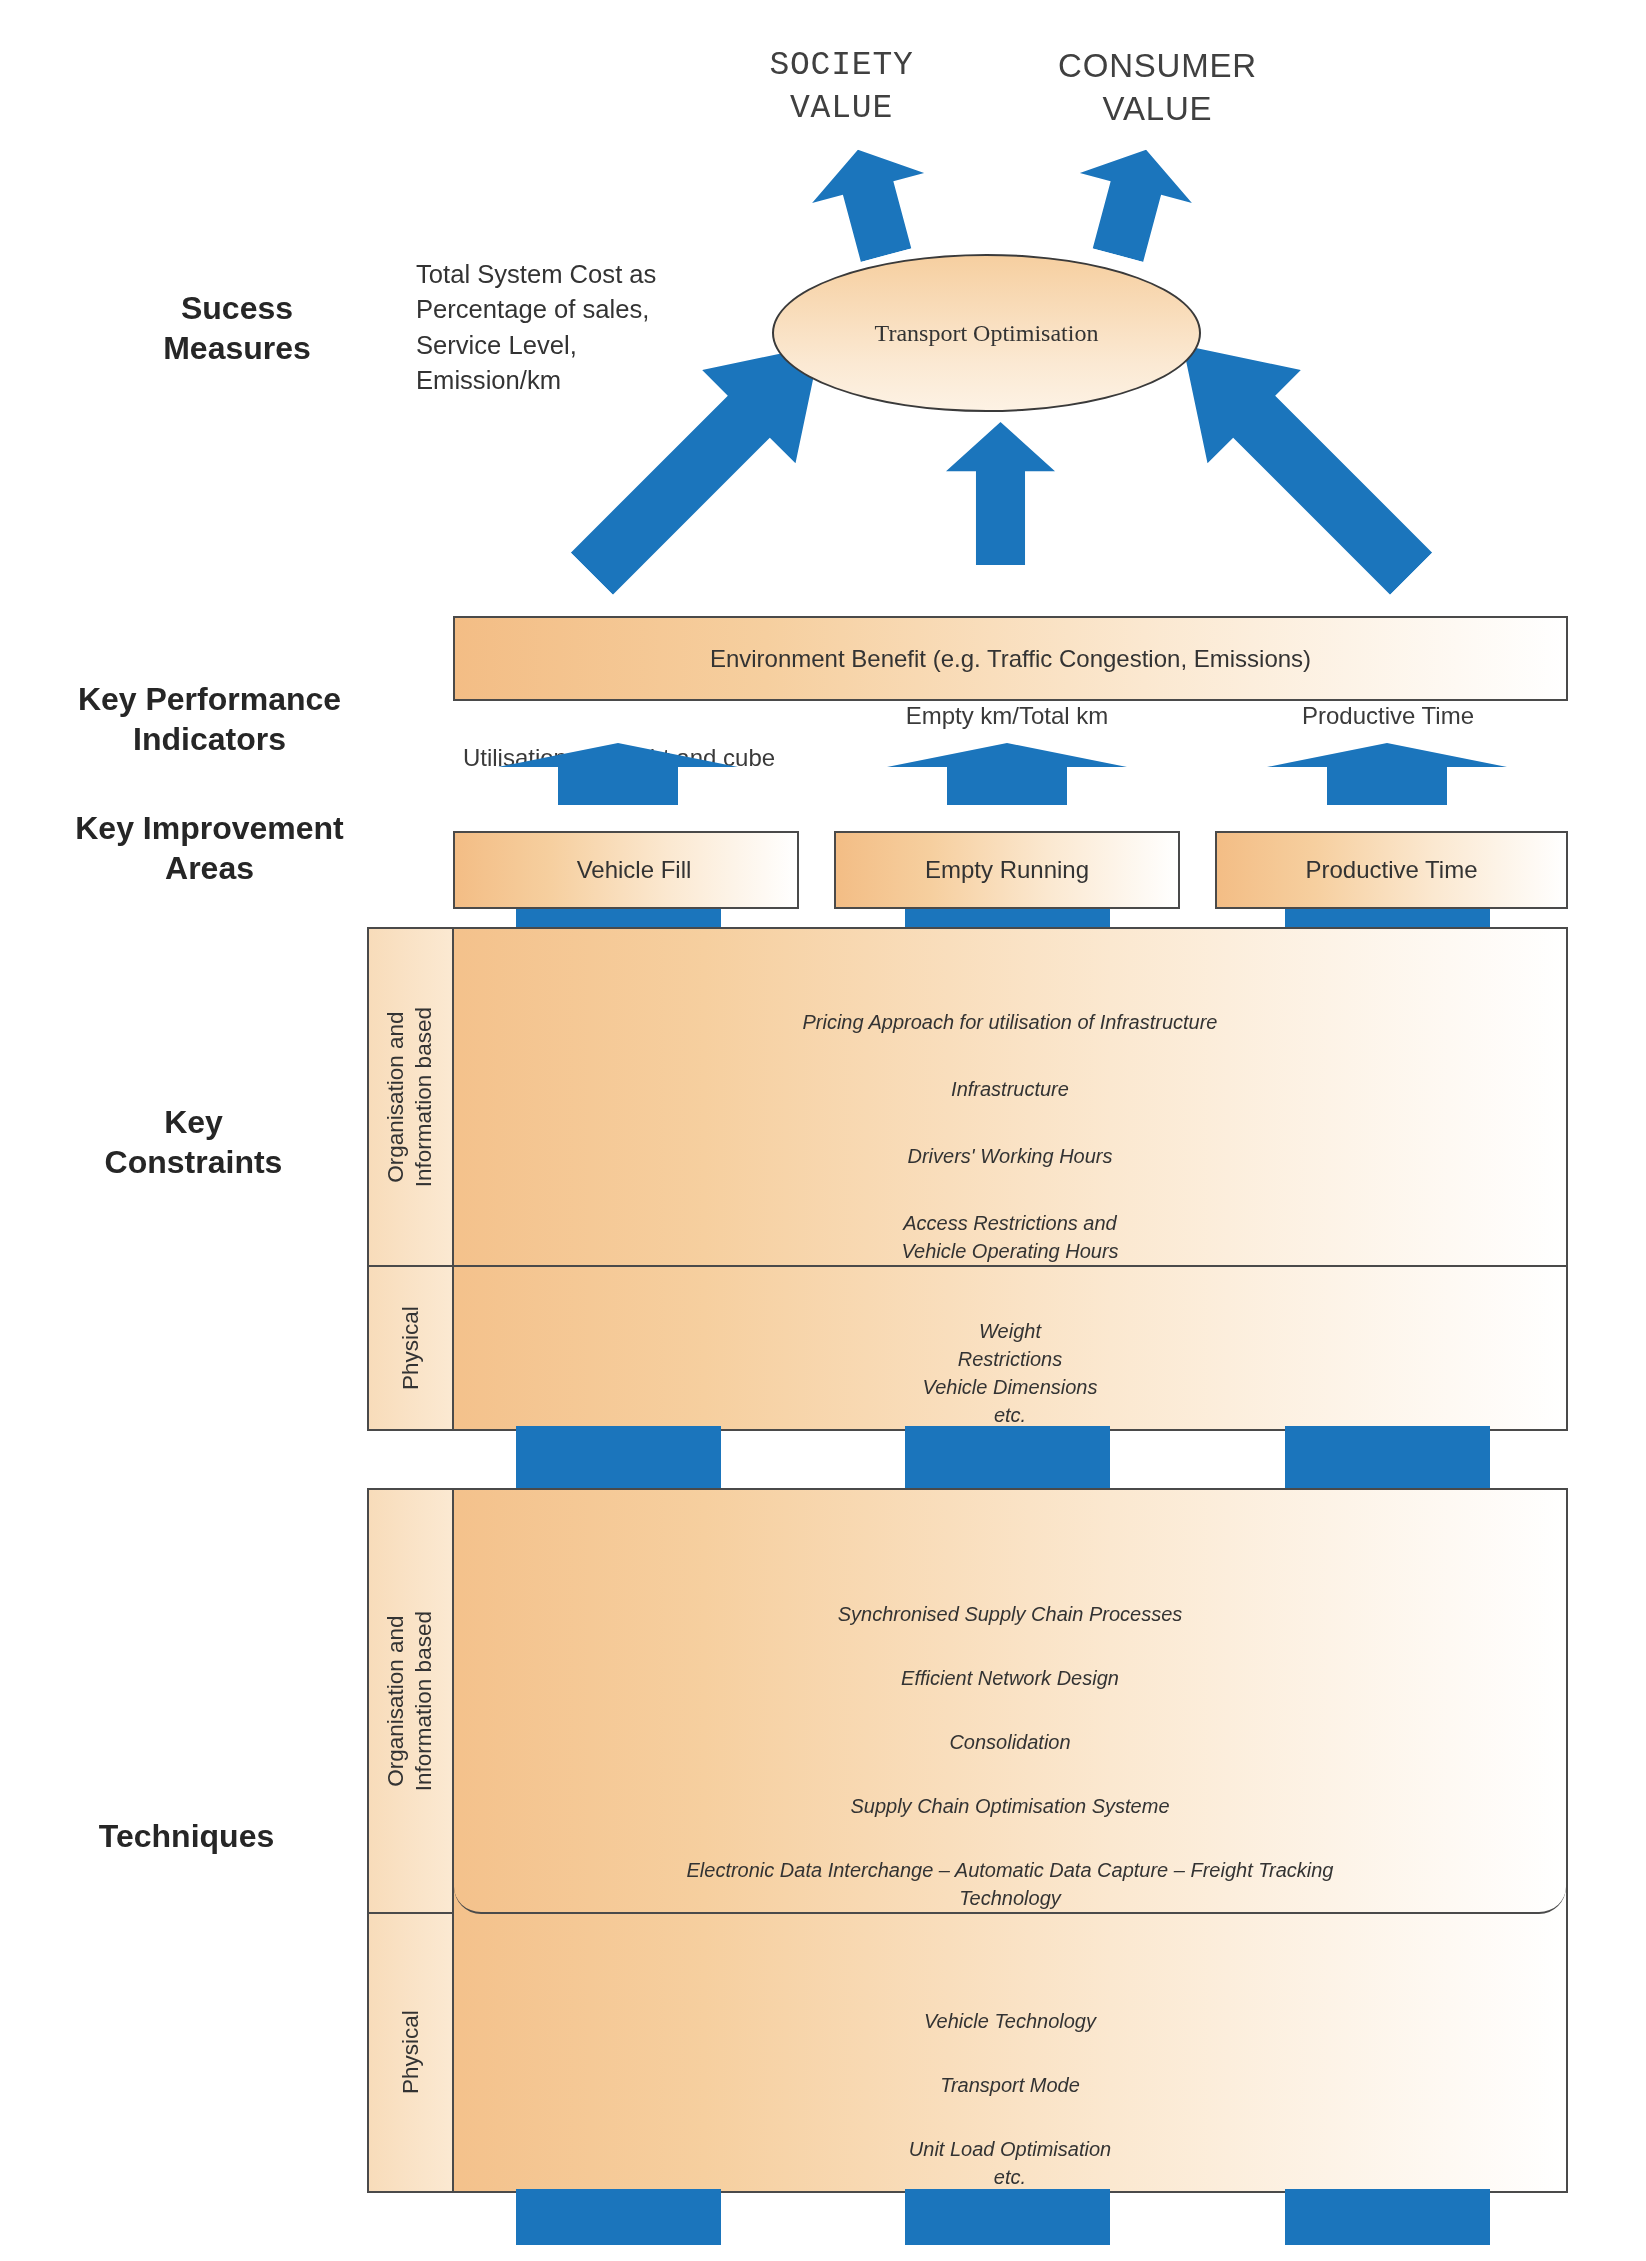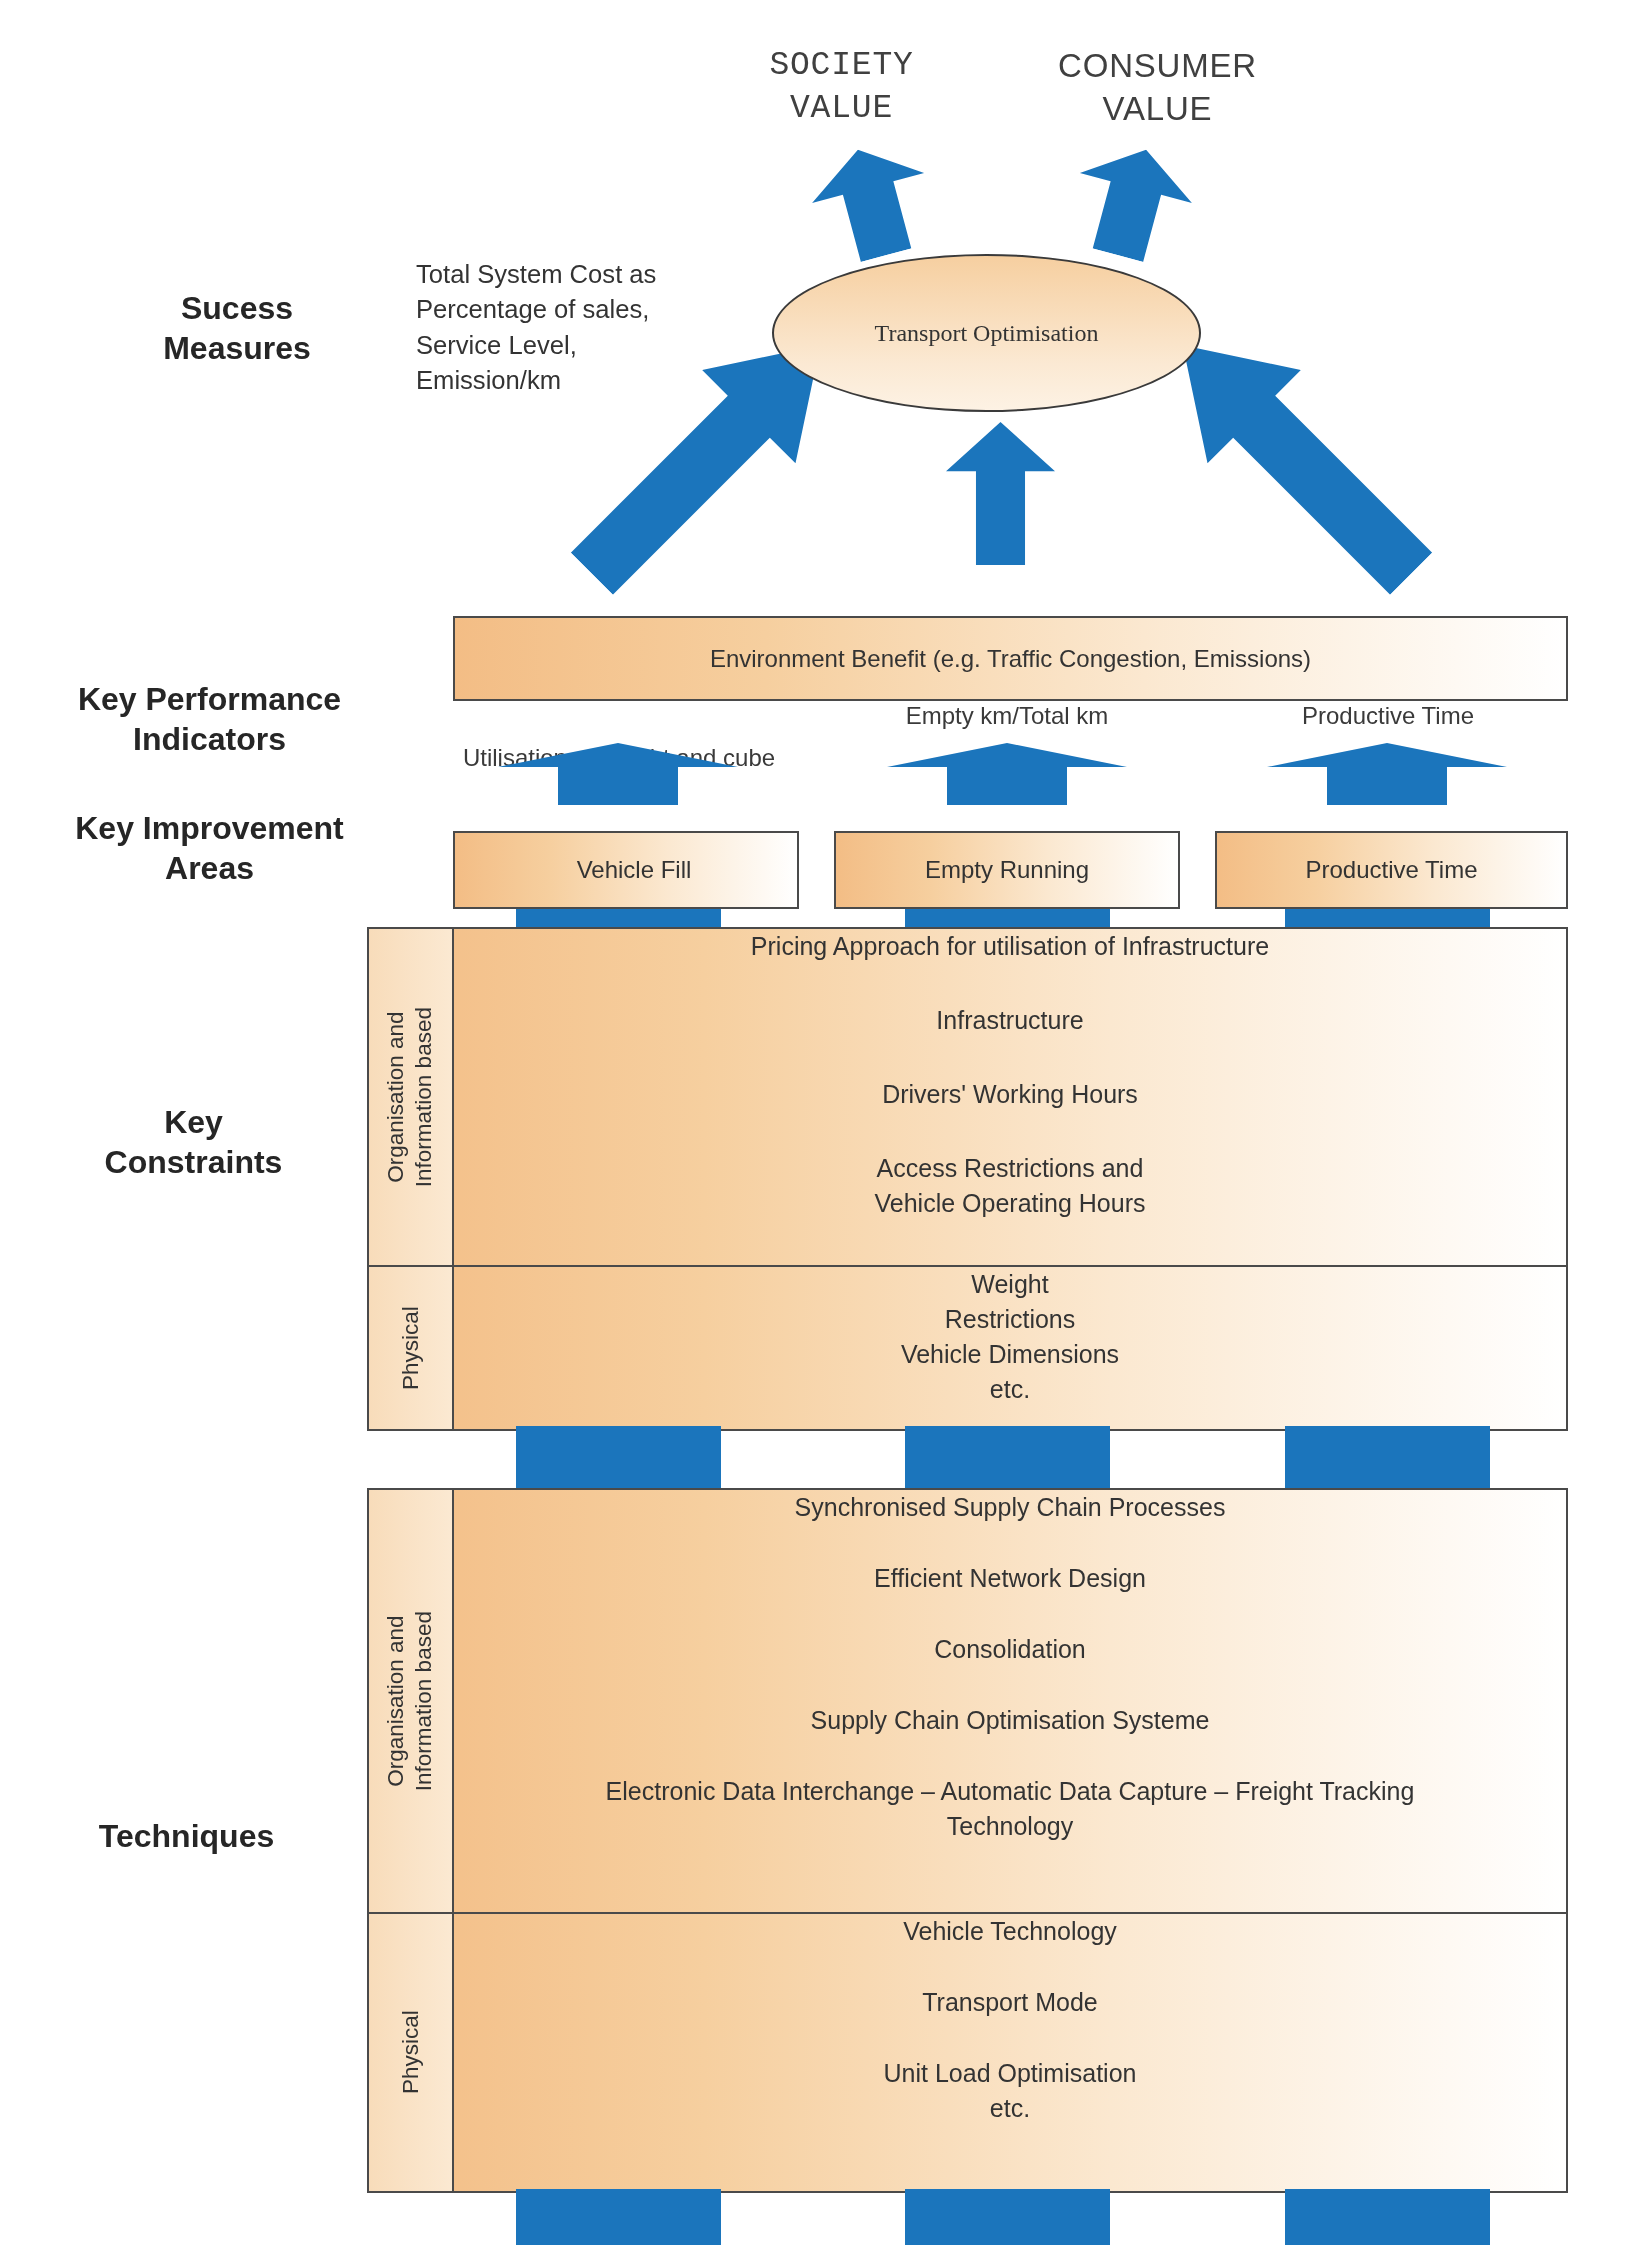--- a/index.html
+++ b/index.html
@@ -24,22 +24,22 @@
   .arrow { position:absolute; }
   .arrow svg { width:100%; height:100%; display:block; }
   .arrow-shape { fill:var(--arrow_blue,#1b75bc); }
 
   .bigbox { position:absolute; border:2.3px solid #4a4a4a; display:grid; grid-template-columns:85px 1fr;
             background:linear-gradient(to right,#f3bd85 0%, #f6cf9f 28%, #fbe8d0 62%, #ffffff 100%); }
   .sidecell { background:linear-gradient(to right,#f8dcba,#fbe9d2); border-right:2.3px solid #4a4a4a;
               display:flex; align-items:center; justify-content:center; overflow:visible; }
   .rowdiv { border-bottom:2.3px solid #4a4a4a; }
   .rot { transform:rotate(-90deg); white-space:pre; text-align:center; font-size:22.5px; line-height:1.25; color:#333; }
-  .contentcol { display:flex; flex-direction:column; justify-content:flex-start; align-items:center;
-                font-size:25px; line-height:1.4; color:#333; text-align:center; }
+  .contentcol { display:flex; flex-direction:column; justify-content:flex-end; align-items:center;
+                font-size:20px; line-height:1.4; color:#333; text-align:center;font-style:italic; }
 </style>
 </head>
 <body>
 
 <div class="canvas">
 
   <div class="abs toplabel pre" style="left:729px; top:45px; width:225px;font-family:Liberation Mono, monospace;">SOCIETY
 VALUE</div>
   <div class="abs toplabel pre" style="left:1045px; top:45px; width:225px;">CONSUMER
 VALUE</div>
@@ -155,21 +155,21 @@
   <div class="bar" style="left:905px; top:1426px; width:205px; height:67px;"></div>
   <div class="bar" style="left:1285px; top:1426px; width:205px; height:67px;"></div>
 
   <div class="abs heading" style="left:74px; top:1816px; width:225px;">Techniques</div>
 
   <div class="bigbox" style="left:367px; top:1488px; width:1201px; height:705px; grid-template-rows:424px auto;">
     <div class="sidecell rowdiv">
       <div class="rot pre">Organisation and
 Information based</div>
     </div>
-    <div class="contentcol rowdiv" style="gap:36px; background:transparent;">
+    <div class="contentcol rowdiv" style="gap:36px; background:transparent;border-radius:27px;">
       <div class="pre">Synchronised Supply Chain Processes</div>
       <div class="pre">Efficient Network Design</div>
       <div class="pre">Consolidation</div>
       <div class="pre">Supply Chain Optimisation Systeme</div>
       <div class="pre">Electronic Data Interchange – Automatic Data Capture – Freight Tracking
 Technology</div>
     </div>
     <div class="sidecell">
       <div class="rot">Physical</div>
     </div>

